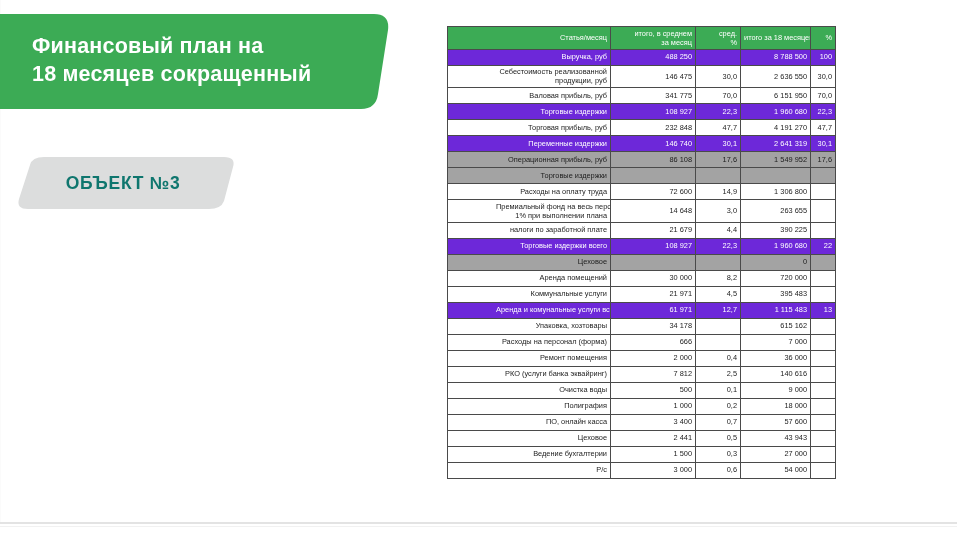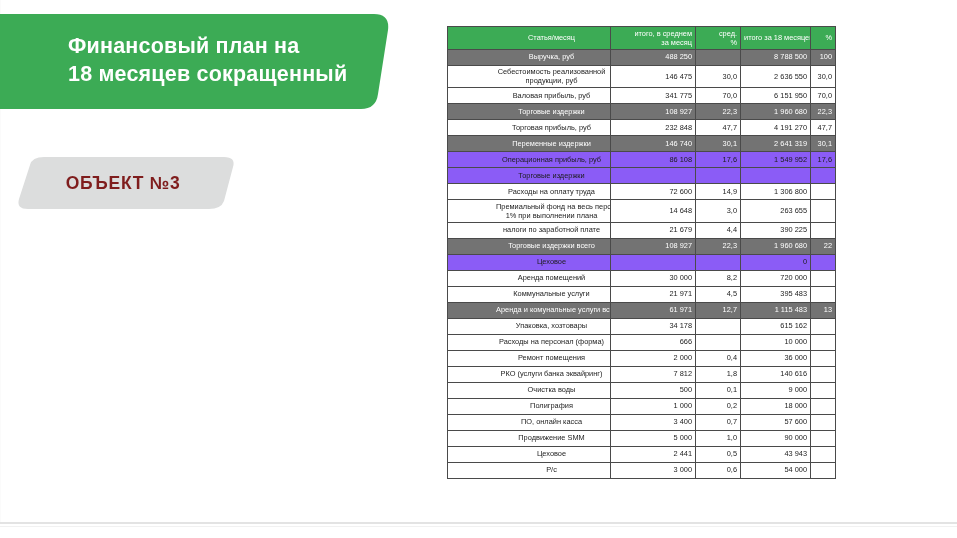--- a/index.html
+++ b/index.html
@@ -44,21 +44,20 @@
     position: absolute;
     left: 46px;
     top: 18px;
     width: 330px;
     color: #ffffff;
     font-size: 21.5px;
     font-weight: bold;
     line-height: 1.32;
     letter-spacing: 0.2px;
     white-space: pre-line;
-    margin-left: 36px;
   }
 
   
   #object-badge {
     position: absolute;
     left: 16px;
     top: 157px;
     width: 220px;
     height: 52px;
   }
@@ -69,21 +68,21 @@
     display: block;
   }
   #object-badge .badge-text {
     position: absolute;
     left: 0; top: 0;
     width: 214px;
     height: 52px;
     display: flex;
     align-items: center;
     justify-content: center;
-    color: #7f1d1d;
+    color: #0f766e;
     font-size: 17.5px;
     font-weight: bold;
     letter-spacing: 0.7px;
   }
 
   
   #fin-table-wrap {
     position: absolute;
     left: 447px;
     top: 26px;
@@ -106,43 +105,43 @@
     border: 0.8px solid #4a4a4a;
     padding: 1.5px 3px;
     height: 12px;
     vertical-align: middle;
     font-weight: normal;
     line-height: 1.25;
     overflow: hidden;
     white-space: nowrap;
   }
   table#fin-table td.num, table#fin-table th.num { text-align: right; }
-  table#fin-table td.lbl { text-align: center; padding-left: 48px; }
+  table#fin-table td.lbl { text-align: right; padding-left: 48px; }
 
   
   tr.hdr td {
     background: #3cab55;
     color: #ffffff;
     vertical-align: bottom;
     height: 28px;
     white-space: normal;
     line-height: 1.2;
     border-color: #2c7f3f;
   }
   tr.hdr td.lbl { vertical-align: bottom; }
 
   
   tr.r-white td { background: #ffffff; color: #1c1c1c; }
   tr.r-green td {
-    background: #737373;
+    background: #6d28d9;
     color: #ffffff;
     border-color: #2c7f3f;
   }
   tr.r-lgreen td {
-    background: #8b5cf6;
+    background: #a3a3a3;
     color: #1c1c1c;
     border-color: #4a4a4a;
   }
   tr.tall td { height: 22px; white-space: normal; }
   tr.tall td.lbl { line-height: 1.3; }
 
   
   #bottom-divider {
     position: absolute;
     left: 0;
@@ -332,34 +331,34 @@
             <td class="lbl">Упаковка, хозтовары</td>
             <td class="num">34 178</td>
             <td class="num"></td>
             <td class="num">615 162</td>
             <td class="num"></td>
           </tr>
           <tr class="r-white">
             <td class="lbl">Расходы на персонал (форма)</td>
             <td class="num">666</td>
             <td class="num"></td>
-            <td class="num">10 000</td>
+            <td class="num">7 000</td>
             <td class="num"></td>
           </tr>
           <tr class="r-white">
             <td class="lbl">Ремонт помещения</td>
             <td class="num">2 000</td>
             <td class="num">0,4</td>
             <td class="num">36 000</td>
             <td class="num"></td>
           </tr>
           <tr class="r-white">
             <td class="lbl">РКО (услуги банка эквайринг)</td>
             <td class="num">7 812</td>
-            <td class="num">1,8</td>
+            <td class="num">2,5</td>
             <td class="num">140 616</td>
             <td class="num"></td>
           </tr>
           <tr class="r-white">
             <td class="lbl">Очистка воды</td>
             <td class="num">500</td>
             <td class="num">0,1</td>
             <td class="num">9 000</td>
             <td class="num"></td>
           </tr>
@@ -371,34 +370,34 @@
             <td class="num"></td>
           </tr>
           <tr class="r-white">
             <td class="lbl">ПО, онлайн касса</td>
             <td class="num">3 400</td>
             <td class="num">0,7</td>
             <td class="num">57 600</td>
             <td class="num"></td>
           </tr>
           <tr class="r-white">
-            <td class="lbl">Продвижение SMM</td>
-            <td class="num">5 000</td>
-            <td class="num">1,0</td>
-            <td class="num">90 000</td>
-            <td class="num"></td>
-          </tr>
-          <tr class="r-white">
             <td class="lbl">Цеховое</td>
             <td class="num">2 441</td>
             <td class="num">0,5</td>
             <td class="num">43 943</td>
             <td class="num"></td>
           </tr>
           <tr class="r-white">
+            <td class="lbl">Ведение бухгалтерии</td>
+            <td class="num">1 500</td>
+            <td class="num">0,3</td>
+            <td class="num">27 000</td>
+            <td class="num"></td>
+          </tr>
+          <tr class="r-white">
             <td class="lbl">Р/с</td>
             <td class="num">3 000</td>
             <td class="num">0,6</td>
             <td class="num">54 000</td>
             <td class="num"></td>
           </tr>
         </tbody>
     </table>
   </div>
 

